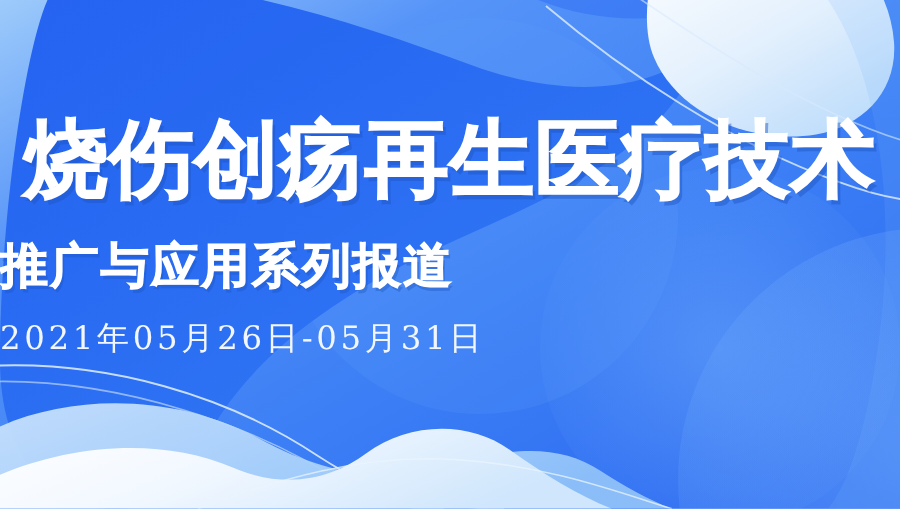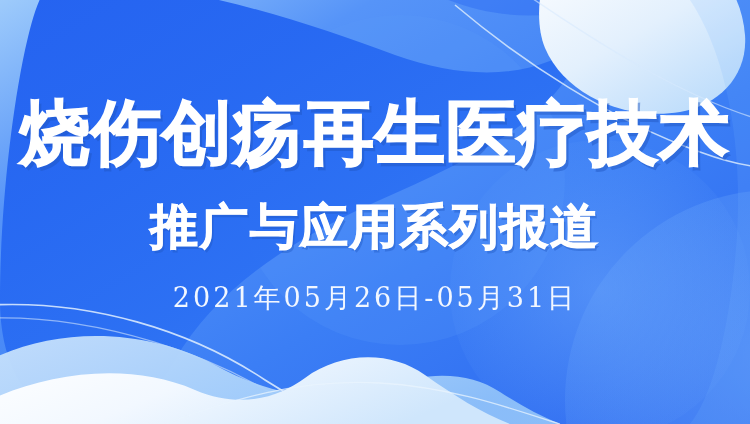--- a/index.html
+++ b/index.html
@@ -49,38 +49,37 @@
     text-shadow: 3px 4px 0px rgba(30, 84, 190, 0.45);
     -webkit-text-stroke: 1.5px #ffffff;
     font-family: "DejaVu Sans", "Liberation Sans", sans-serif;
   }
   .subtitle {
     margin: 0;
     position: absolute;
     top: 202px;
     left: 0;
     right: 0;
-    text-align: center;
     color: #ffffff;
-    font-size: 48px;
+    font-size: 40px;
     line-height: 1;
     font-weight: 900;
     letter-spacing: 2px;
     white-space: nowrap;
     text-shadow: 2px 3px 0px rgba(30, 84, 190, 0.38);
     -webkit-text-stroke: 1px #ffffff;
     font-family: "DejaVu Sans", "Liberation Sans", sans-serif;
   }
   .daterange {
-    margin: 15px;
+    margin: 0;
     position: absolute;
     top: 269px;
     left: 0;
     right: 0;
-    text-align: center;
+    text-align: left;
     color: #f2f7ff;
     font-size: 27px;
     line-height: 1;
     font-weight: 400;
     letter-spacing: 3px;
     white-space: nowrap;
     font-family: "DejaVu Serif", "Liberation Serif", serif;
   }
 </style>
 </head>

